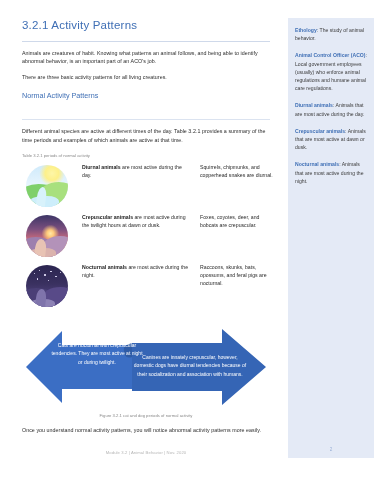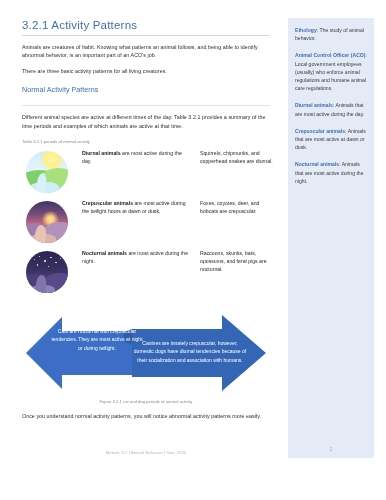--- a/index.html
+++ b/index.html
@@ -28,39 +28,39 @@
     top: 18px;
     width: 248px;
   }
 
   .h1 {
     font-size: 11.5px;
     color: #3f6fb5;
     font-weight: 400;
     letter-spacing: 0.2px;
     margin: 0 0 4px 0;
-    padding-bottom: 3px;
+    padding-bottom: 9px;
     border-bottom: 1px solid #cfd9ea;
     line-height: 14px;
   }
 
   .body-p {
     font-size: 5.3px;
     line-height: 8.4px;
     color: #2b2b2b;
     margin: 7px 0 0 0;
     letter-spacing: 0.05px;
   }
 
   .h2 {
     font-size: 7.2px;
     color: #3f6fb5;
     font-weight: 400;
     margin: 10px 0 0 0;
-    padding-bottom: 10px;
+    padding-bottom: 18px;
     border-bottom: 1px solid #dbe3f0;
     line-height: 10px;
   }
 
   .table-caption {
     font-size: 4.2px;
     color: #8a8a8a;
     margin: 9px 0 2px 0;
     line-height: 6px;
   }

